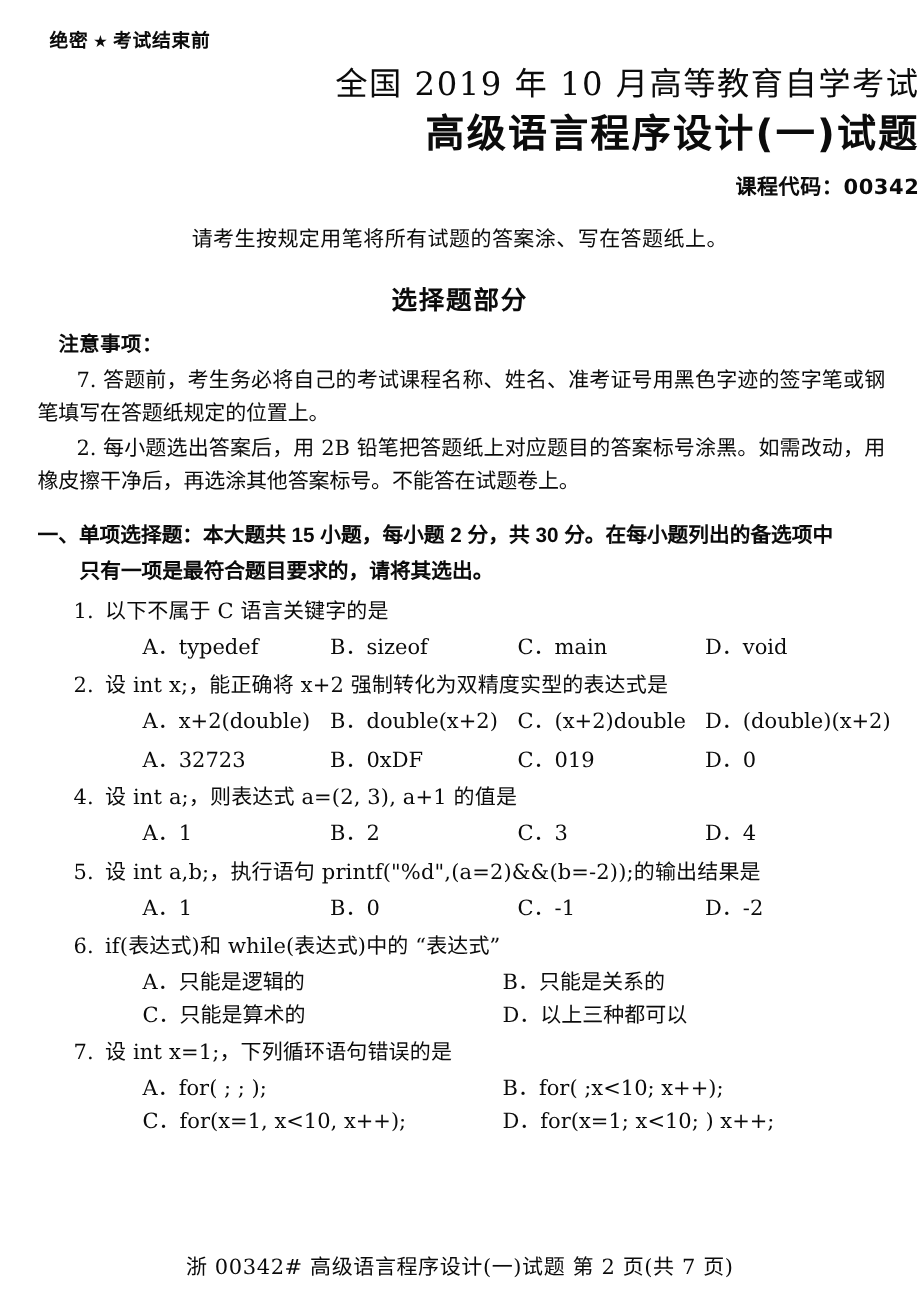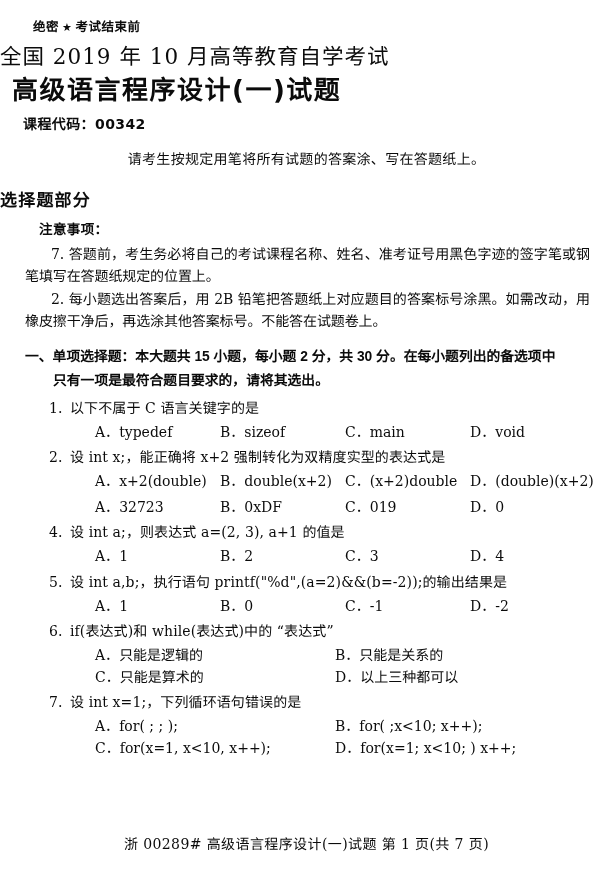--- a/index.html
+++ b/index.html
@@ -37,21 +37,21 @@
     white-space: nowrap;
   }
   .secrecy .star { font-size: 11px; margin: 0 3px; }
 
   
   .title-block {
     position: absolute;
     left: 0;
     top: 44px;
     width: 613px;
-    text-align: left;
+    text-align: right;
   }
   .title-line1 {
     font-family: "DejaVu Serif", "Liberation Serif", serif;
     font-size: 21.5px;
     letter-spacing: 1px;
     line-height: 1.25;
     white-space: nowrap;
   }
   .title-line2 {
     font-family: "DejaVu Sans", "Liberation Sans", sans-serif;
@@ -84,21 +84,21 @@
     letter-spacing: 0.3px;
     white-space: nowrap;
   }
 
   
   .section-heading {
     position: absolute;
     left: 0;
     top: 186px;
     width: 613px;
-    text-align: left;
+    text-align: center;
     font-family: "DejaVu Sans", "Liberation Sans", sans-serif;
     font-size: 17px;
     font-weight: 700;
     letter-spacing: 1.2px;
   }
 
   
   .notices {
     position: absolute;
     left: 25px;
@@ -278,15 +278,15 @@
     <div class="q">
       <div class="q-stem"><span class="q-num">7.</span><span>设 int x=1;，下列循环语句错误的是</span></div>
       <div class="opts cols2">
         <span class="opts-row"><span class="opt"><span class="opt-label">A．</span><span>for( ; ; );</span></span><span class="opt"><span class="opt-label">B．</span><span>for( ;x&lt;10; x++);</span></span></span>
         <span class="opts-row"><span class="opt"><span class="opt-label">C．</span><span>for(x=1, x&lt;10, x++);</span></span><span class="opt"><span class="opt-label">D．</span><span>for(x=1; x&lt;10; ) x++;</span></span></span>
       </div>
     </div>
 
   </div>
 
-  <div class="footer">浙 00289# 高级语言程序设计(一)试题 第 1 页(共 7 页)</div>
+  <div class="footer">浙 00342# 高级语言程序设计(一)试题 第 2 页(共 7 页)</div>
 
 </div>
 
 </body></html>

